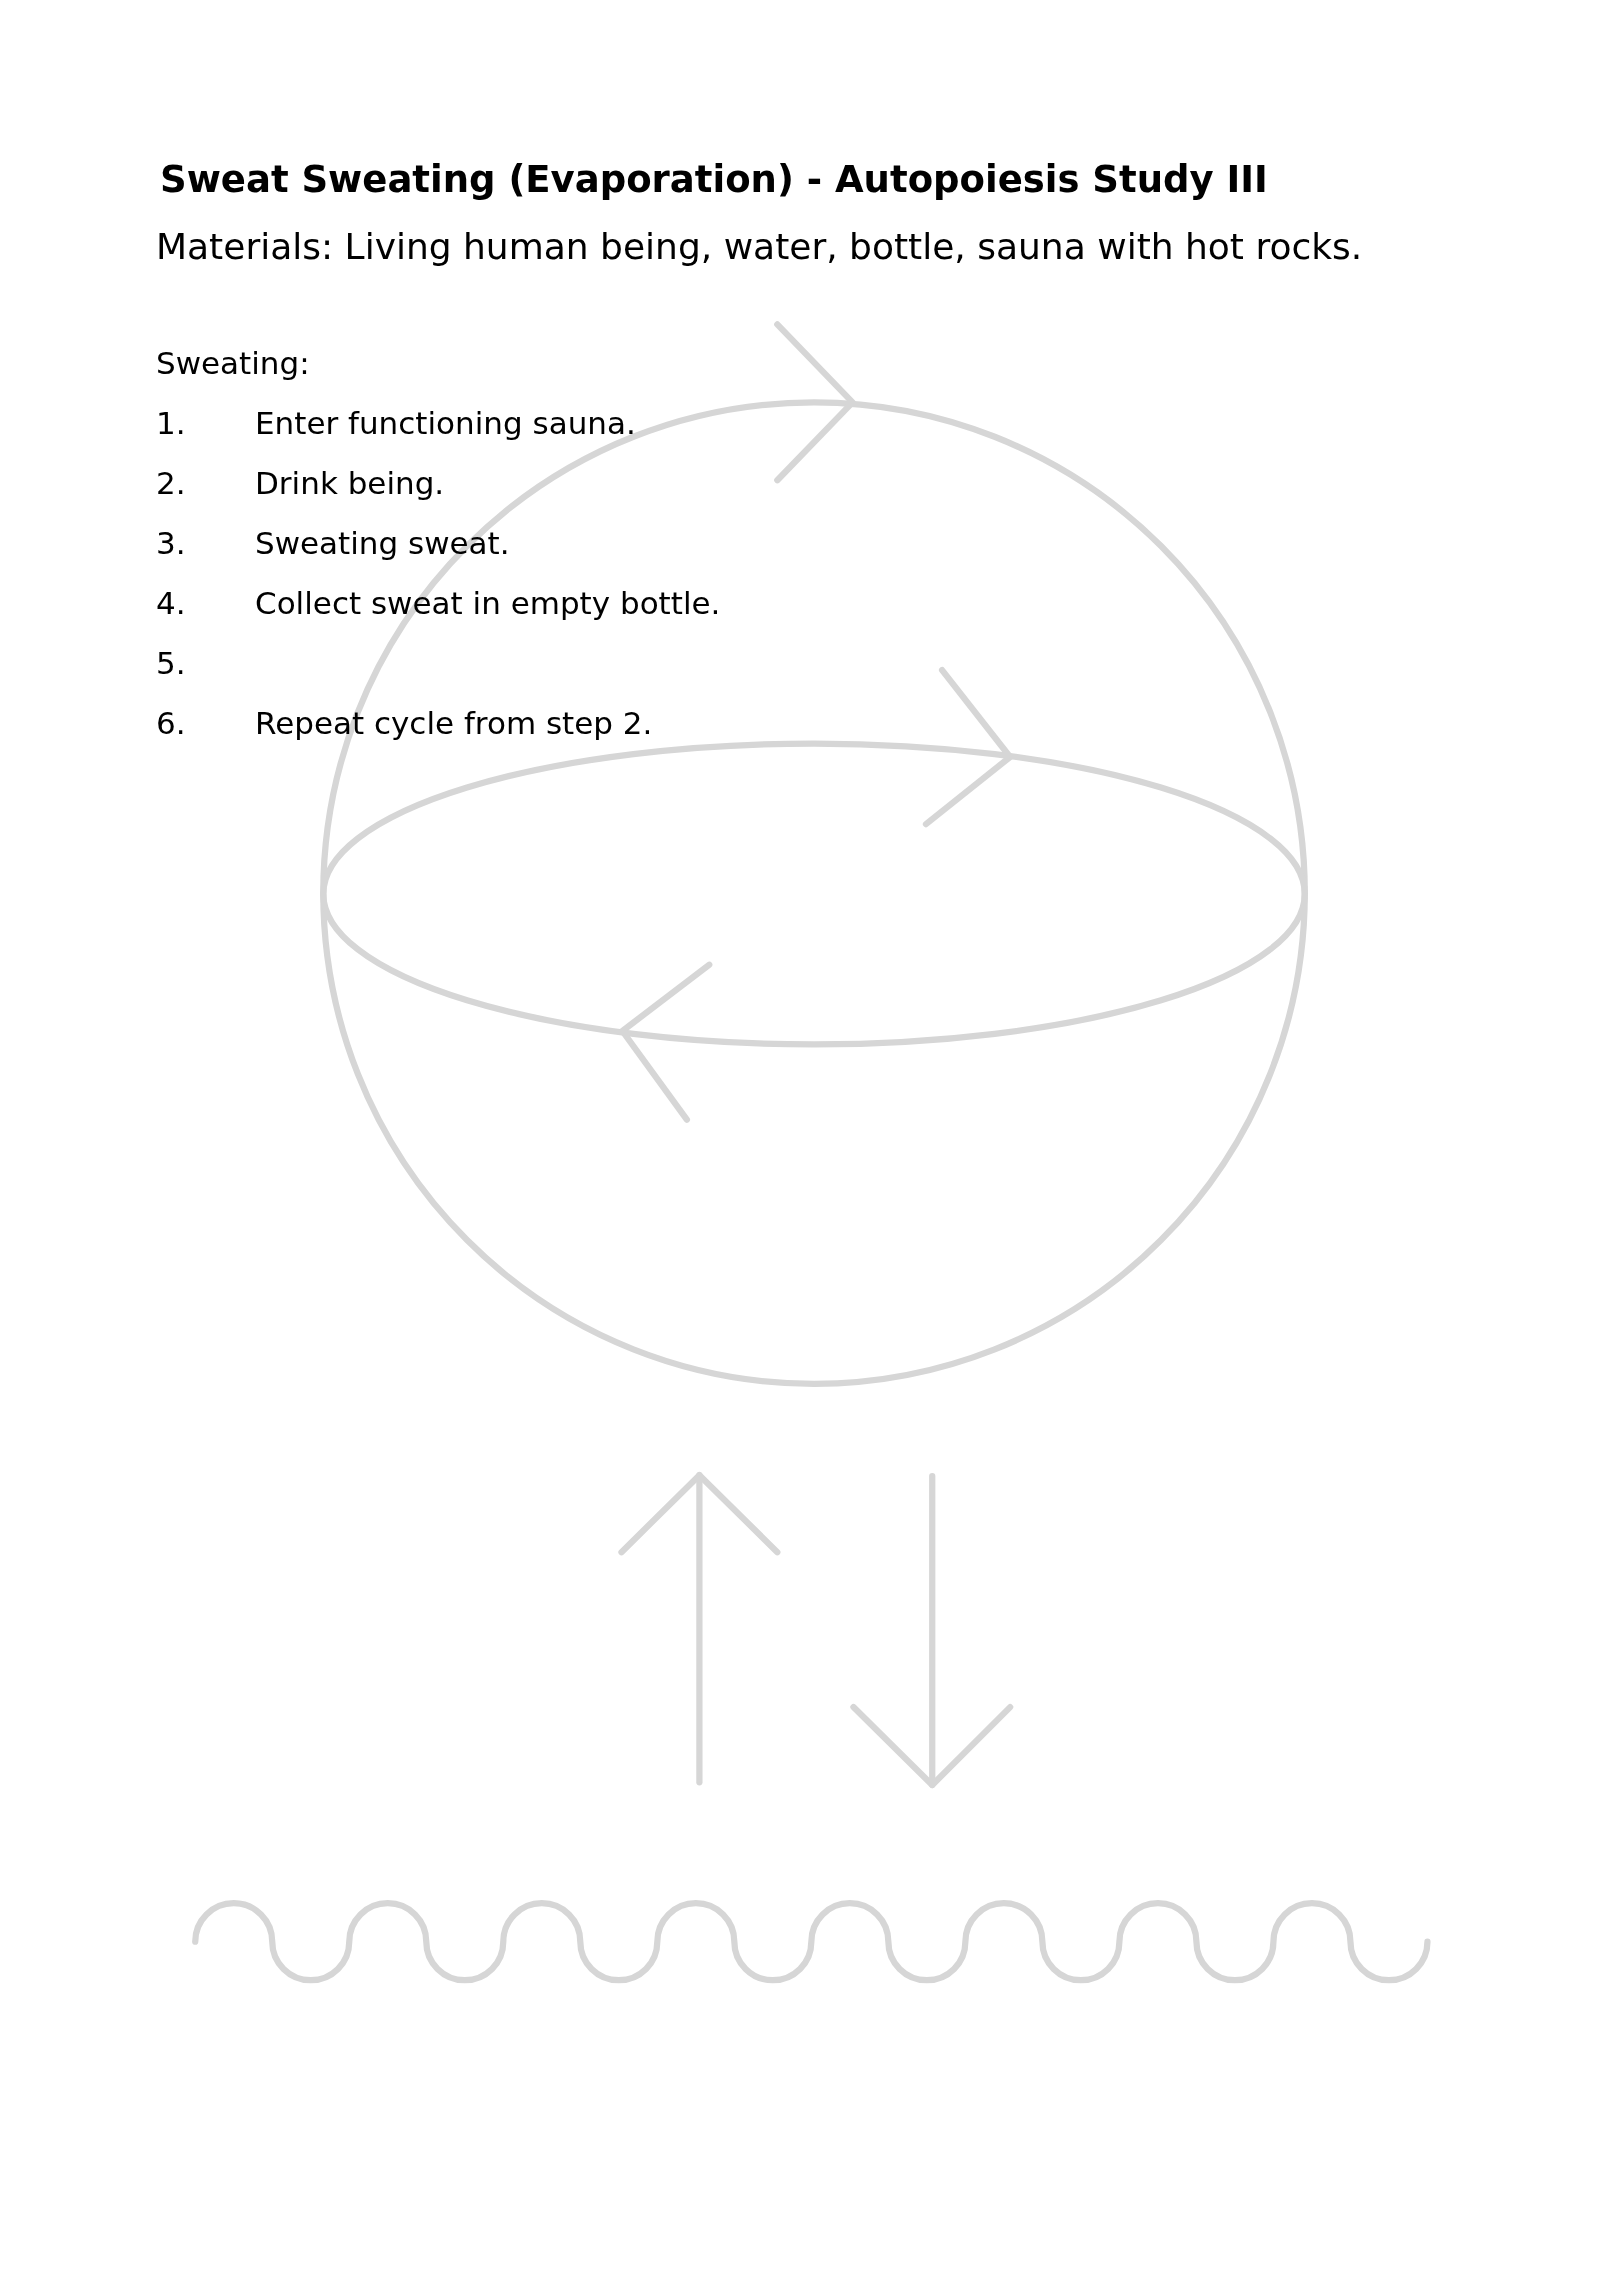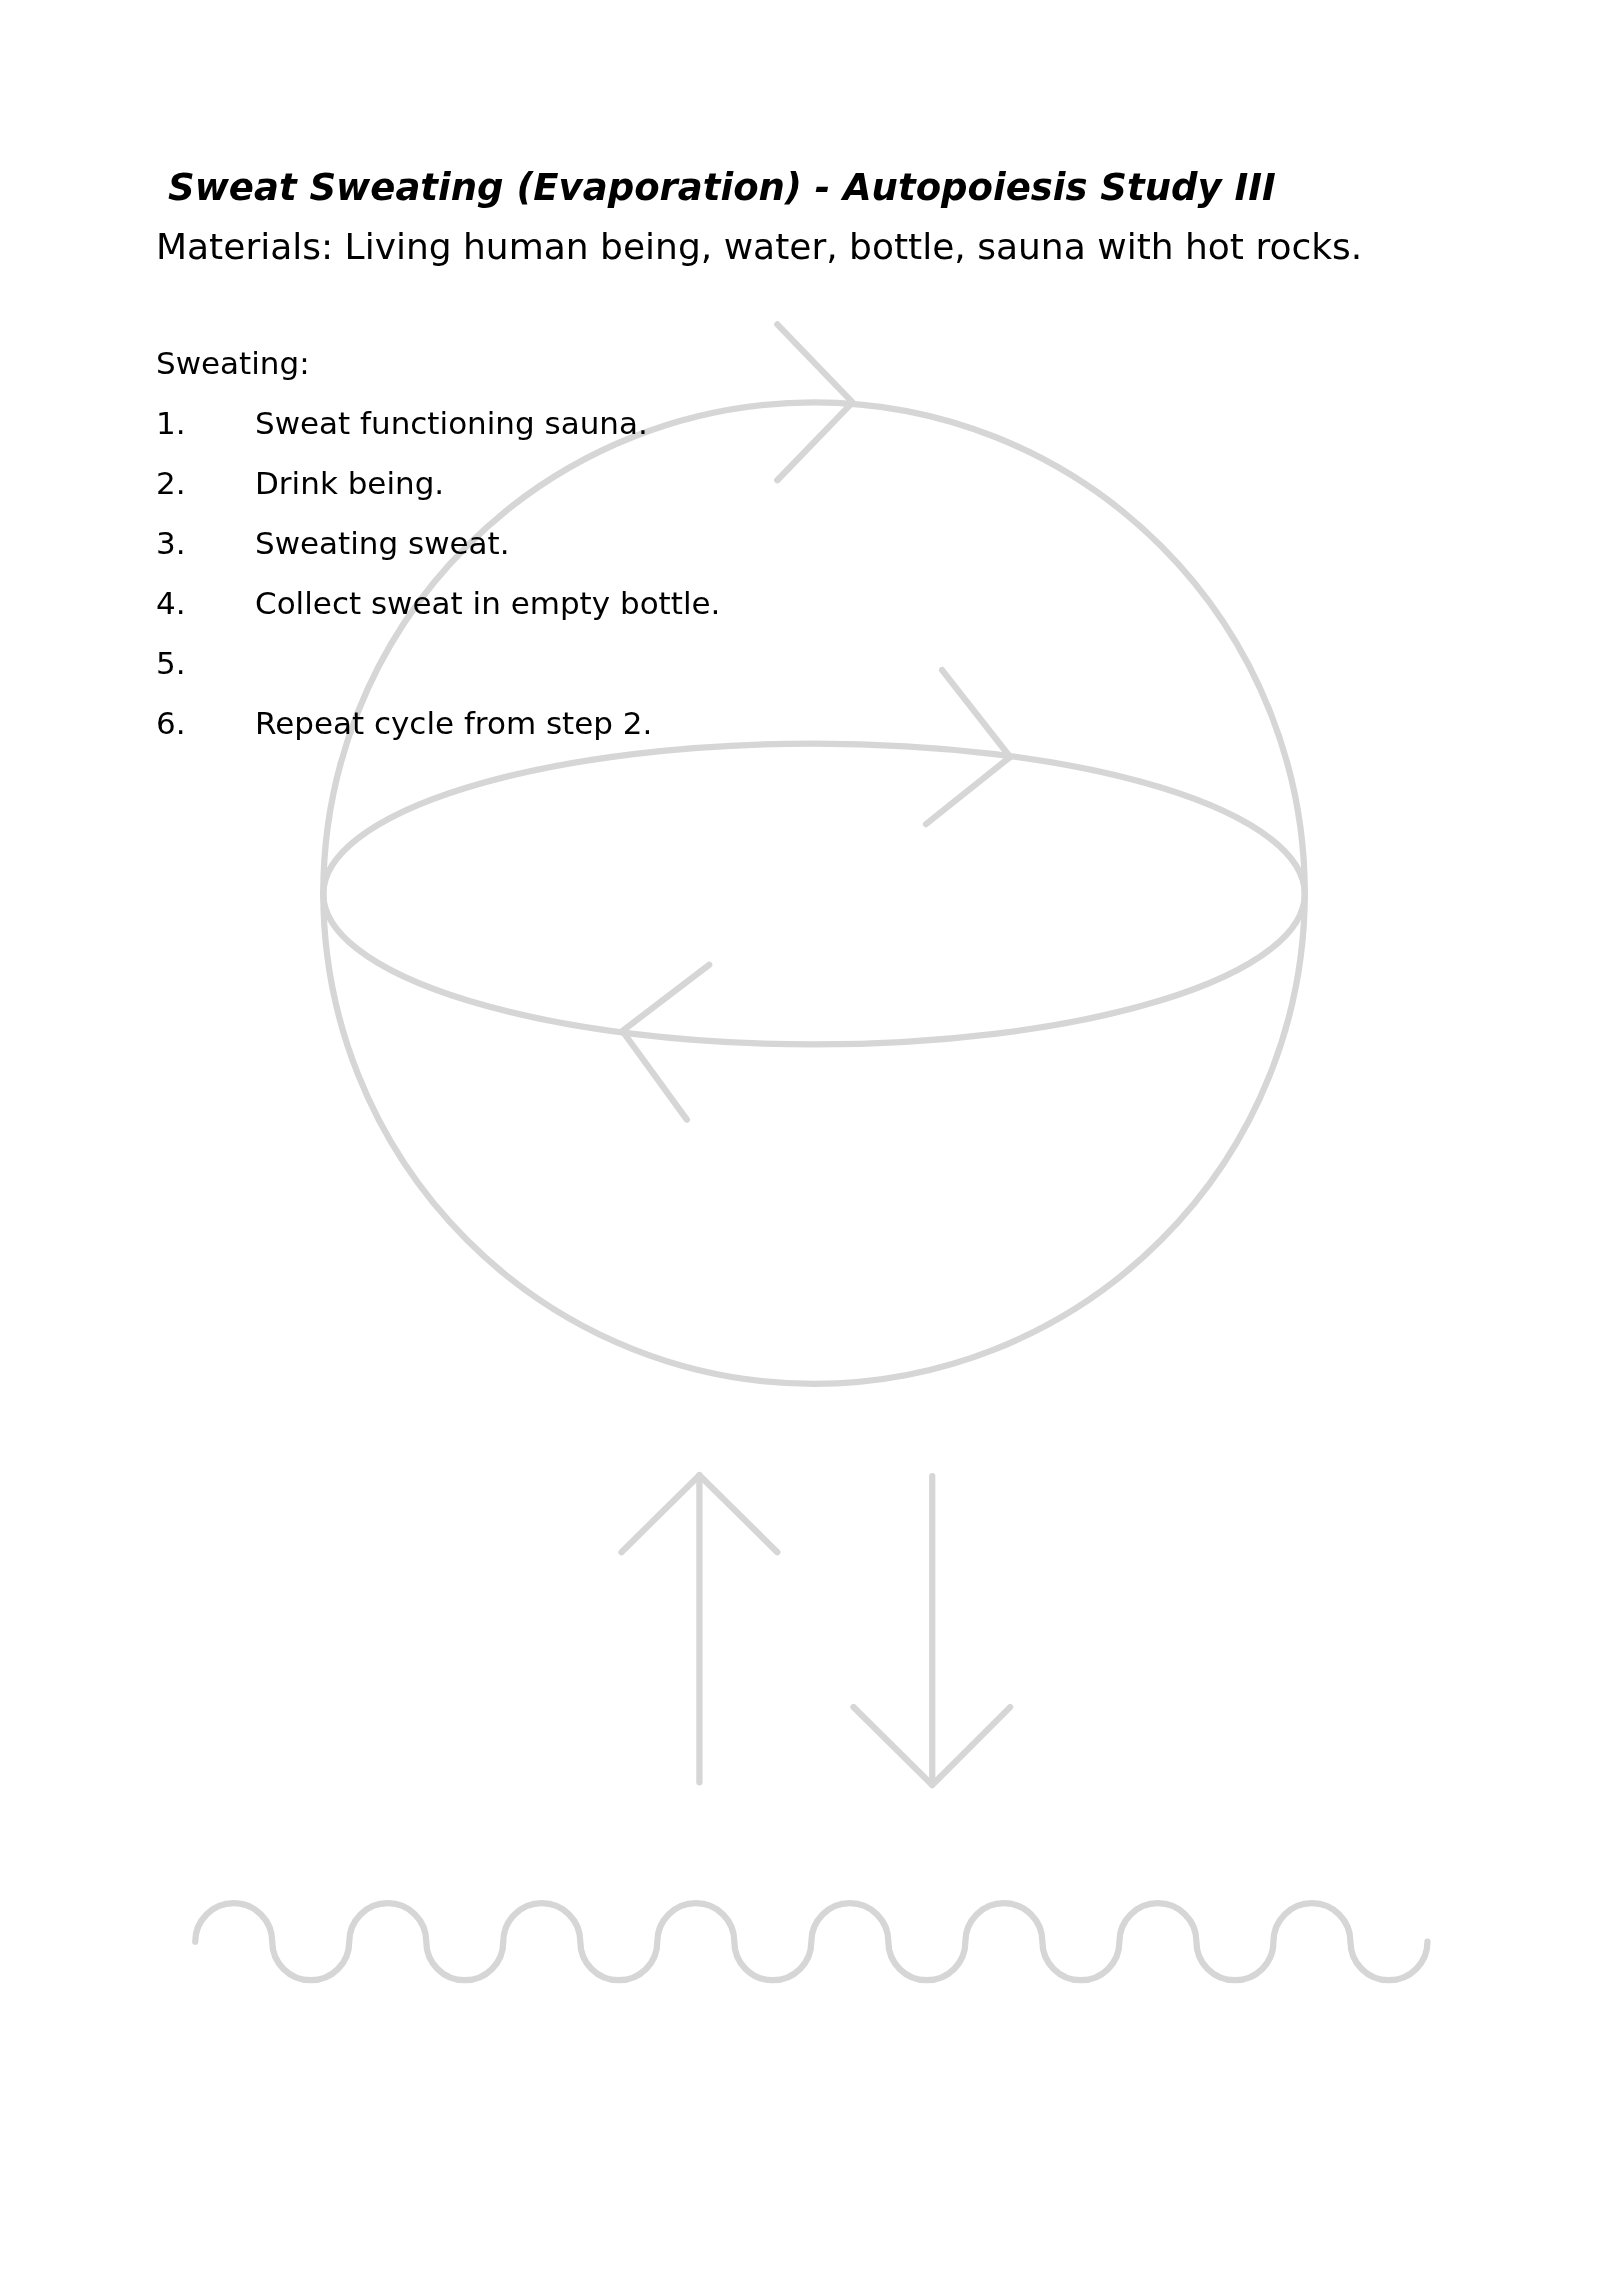--- a/index.html
+++ b/index.html
@@ -1,18 +1,18 @@
 <!DOCTYPE html>
 <html style="font-size:14.3px"><head>
 <meta charset="utf-8">
 <style>
   html,body{margin:0;padding:0;background:#fff;}
   body{width:1620px;height:2293px;position:relative;overflow:hidden;font-family:"DejaVu Sans","Liberation Sans",sans-serif;color:#000;}
   .diagram{position:absolute;left:0;top:0;width:1620px;height:2293px;}
-  .title{position:absolute;left:156px;top:154px;font-size:37px;font-weight:bold;margin:12px;white-space:nowrap;font-style:italic;}
+  .title{position:absolute;left:156px;top:154px;font-size:37px;font-weight:bold;margin:4px;white-space:nowrap;}
   .materials{position:absolute;left:156px;top:226px;font-size:36px;white-space:nowrap;}
   .proc-label{position:absolute;left:156px;top:345px;font-size:31px;}
   .steps{position:absolute;left:156px;top:405px;list-style:none;margin:0;padding:0;font-size:31px;}
   .steps li{height:60px;display:flex;}
   .steps .num{width:99px;}
 </style>
 </head>
 <body>
 
 <svg class="diagram" viewBox="0 0 1809 2560" xmlns="http://www.w3.org/2000/svg">
@@ -33,21 +33,21 @@
     <path d="M218,2168 a43,43 0 0 1 86,0 a43,43 0 0 0 86,0 a43,43 0 0 1 86,0 a43,43 0 0 0 86,0 a43,43 0 0 1 86,0 a43,43 0 0 0 86,0 a43,43 0 0 1 86,0 a43,43 0 0 0 86,0 a43,43 0 0 1 86,0 a43,43 0 0 0 86,0 a43,43 0 0 1 86,0 a43,43 0 0 0 86,0 a43,43 0 0 1 86,0 a43,43 0 0 0 86,0 a43,43 0 0 1 86,0 a43,43 0 0 0 86,0"></path>
   </g>
 </svg>
 
 <h1 class="title">Sweat Sweating (Evaporation) - Autopoiesis Study III</h1>
 <div class="materials">Materials: Living human being, water, bottle, sauna with hot rocks.</div>
 <div class="proc-label">Sweating:</div>
 <ol class="steps">
   <li>
       <span class="num">1.</span>
-      <span>Sweat functioning sauna.</span>
+      <span>Enter functioning sauna.</span>
     </li>
   <li>
       <span class="num">2.</span>
       <span>Drink being.</span>
     </li>
   <li>
       <span class="num">3.</span>
       <span>Sweating sweat.</span>
     </li>
   <li>

